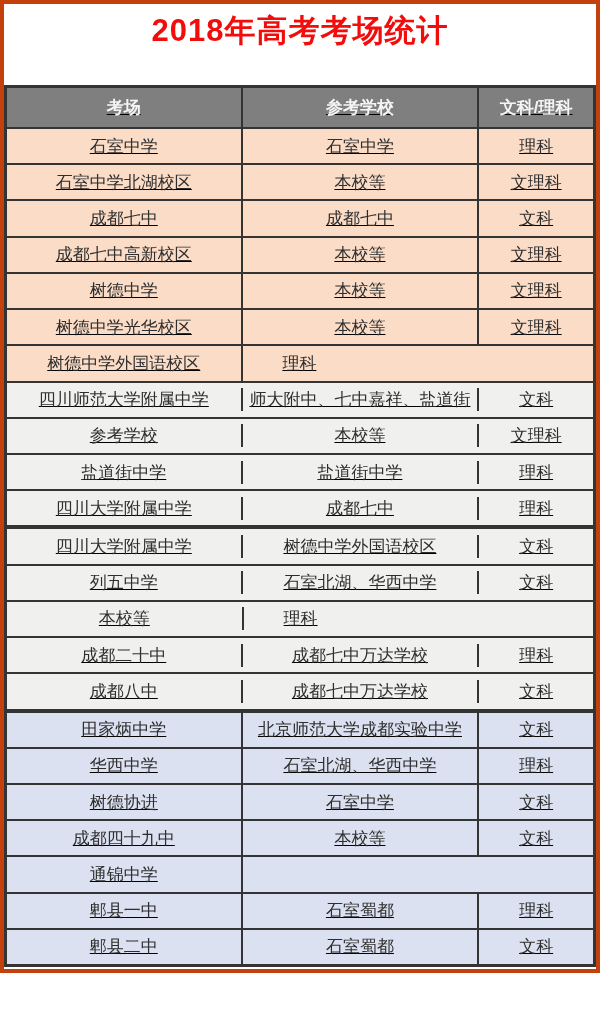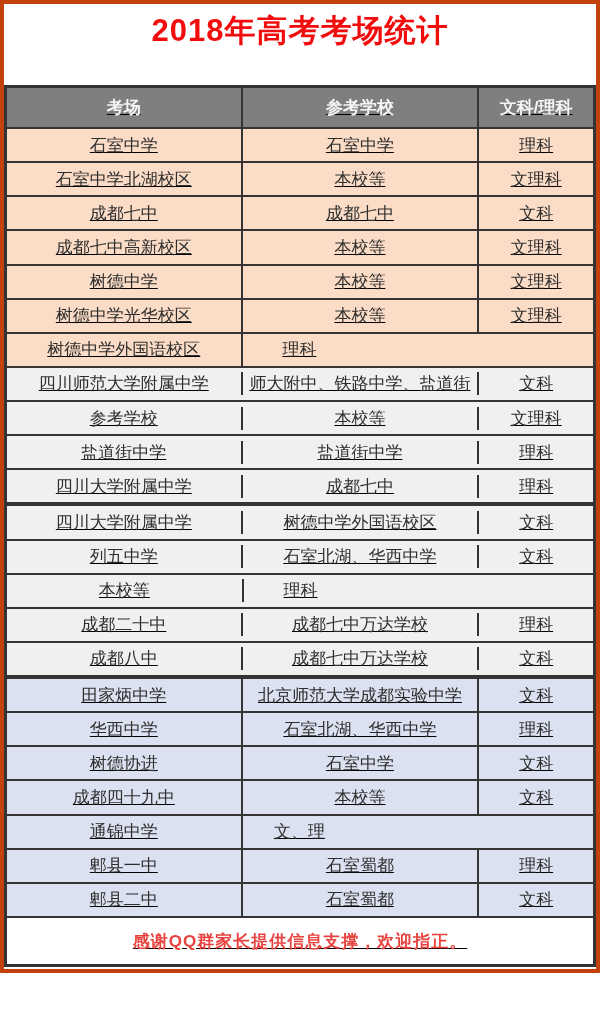--- a/index.html
+++ b/index.html
@@ -149,21 +149,21 @@
     <div class="cell venue">树德中学光华校区</div>
     <div class="cell schools">本校等</div>
     <div class="cell track">文理科</div>
   </div>
         <div class="row data-row section-peach">
     <div class="cell venue">树德中学外国语校区</div>
     <div class="cell track">理科</div>
   </div>
         <div class="row data-row section-white">
     <div class="cell venue">四川师范大学附属中学</div>
-    <div class="cell schools">师大附中、铁路中学、盐道街</div>
+    <div class="cell schools">师大附中、七中嘉祥、盐道街</div>
     <div class="cell track">文科</div>
   </div>
         <div class="row data-row section-white">
     <div class="cell venue">参考学校</div>
     <div class="cell schools">本校等</div>
     <div class="cell track">文理科</div>
   </div>
         <div class="row data-row section-white">
     <div class="cell venue">盐道街中学</div>
     <div class="cell schools">盐道街中学</div>
@@ -213,30 +213,28 @@
     <div class="cell schools">石室中学</div>
     <div class="cell track">文科</div>
   </div>
         <div class="row data-row section-lavender">
     <div class="cell venue">成都四十九中</div>
     <div class="cell schools">本校等</div>
     <div class="cell track">文科</div>
   </div>
         <div class="row data-row section-lavender">
     <div class="cell venue">通锦中学</div>
-    <div class="cell track">文、理</div>
   </div>
         <div class="row data-row section-lavender">
     <div class="cell venue">郫县一中</div>
     <div class="cell schools">石室蜀都</div>
     <div class="cell track">理科</div>
   </div>
         <div class="row data-row section-lavender">
     <div class="cell venue">郫县二中</div>
     <div class="cell schools">石室蜀都</div>
     <div class="cell track">文科</div>
   </div>
       </div>
 
-    <div class="footer-row">感谢QQ群家长提供信息支撑，欢迎指正。</div>
 
   </div>
 </div>
 
 </body></html>

